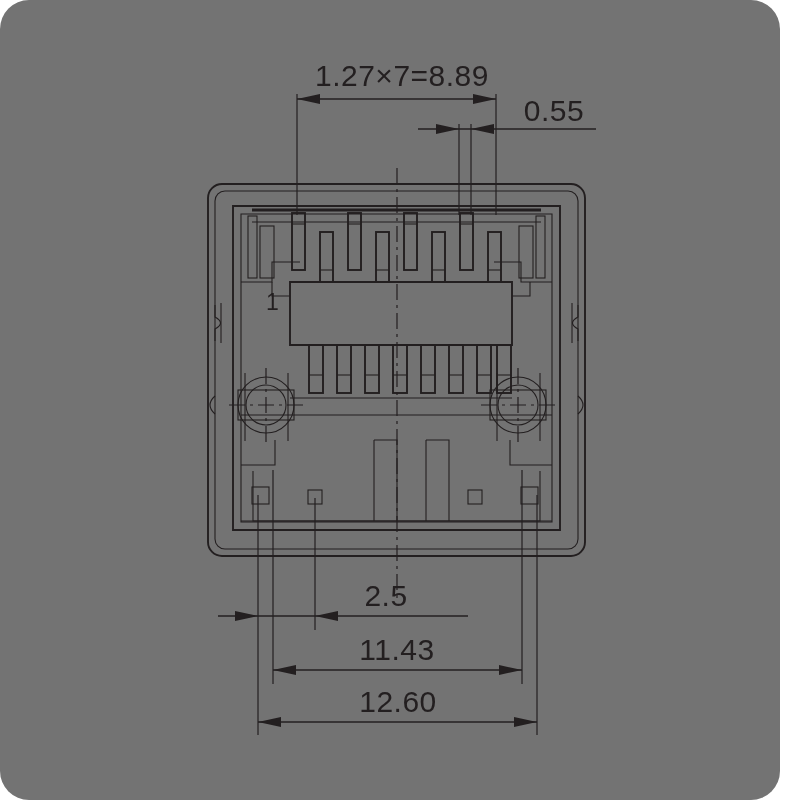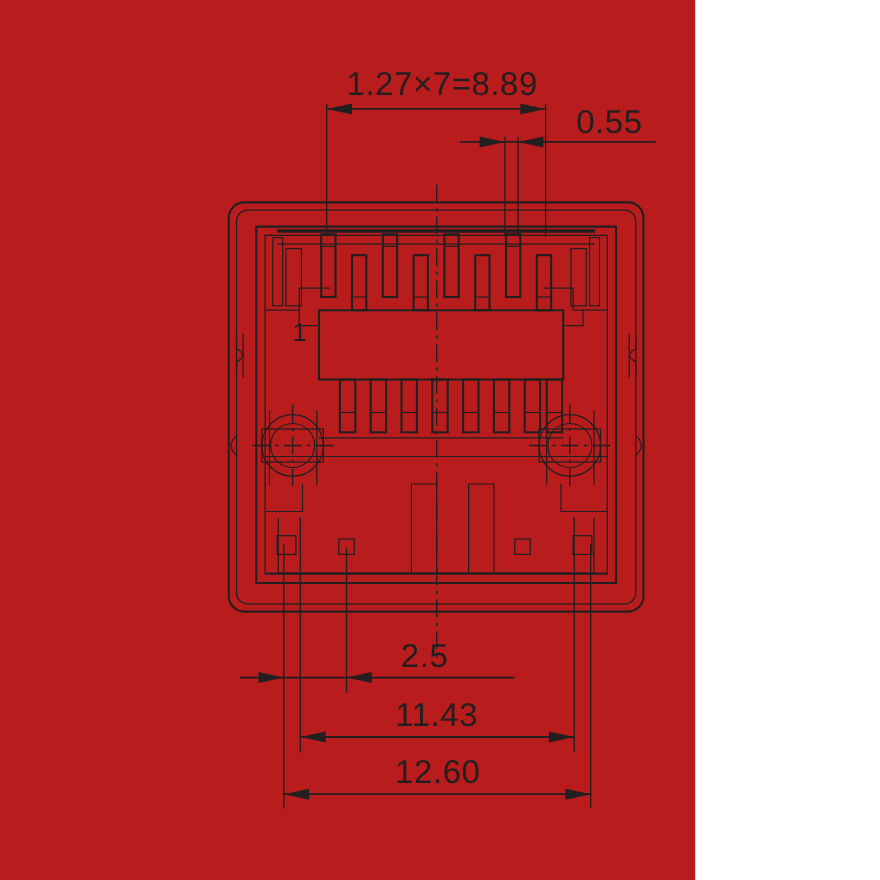--- a/index.html
+++ b/index.html
@@ -8,23 +8,24 @@
     background: #ffffff;
   }
   body {
     width: 800px;
     height: 800px;
     font-family: "Liberation Sans", sans-serif;
     overflow: hidden;
   }
   #drawing-root {
     position: relative;
-    width: 632px;
+    width: 780px;
     height: 800px;
-    background: #b91c1c;
+    background: #737373;
+    border-radius: 29px;
   }
   svg#cad {
     display: block;
     width: 800px;
     height: 800px;
   }
   .thin   { fill: none; stroke: #231f20; stroke-width: 1.1; }
   .med    { fill: none; stroke: #231f20; stroke-width: 1.9; }
   .thick  { fill: none; stroke: #231f20; stroke-width: 3.0; }
   .ext    { fill: none; stroke: #231f20; stroke-width: 1.2; }

